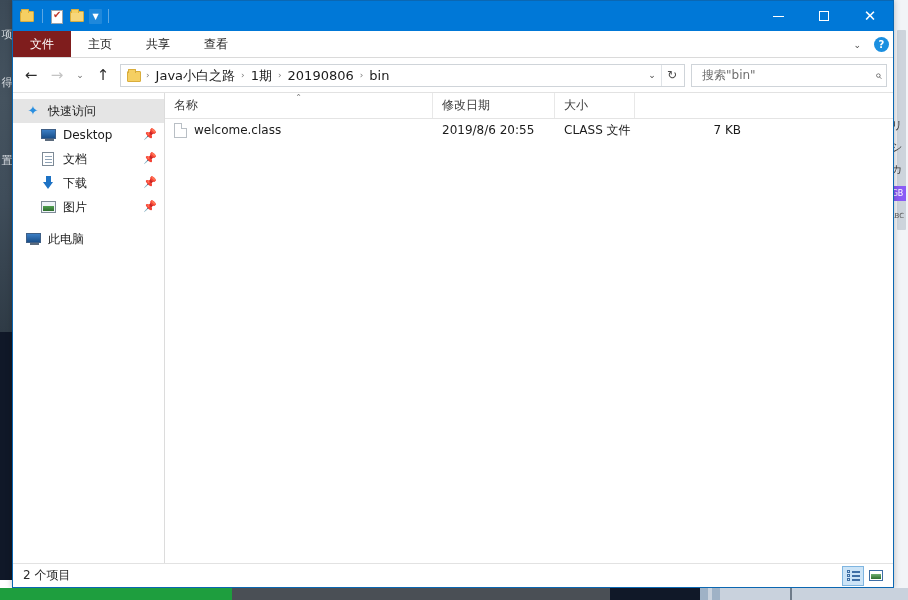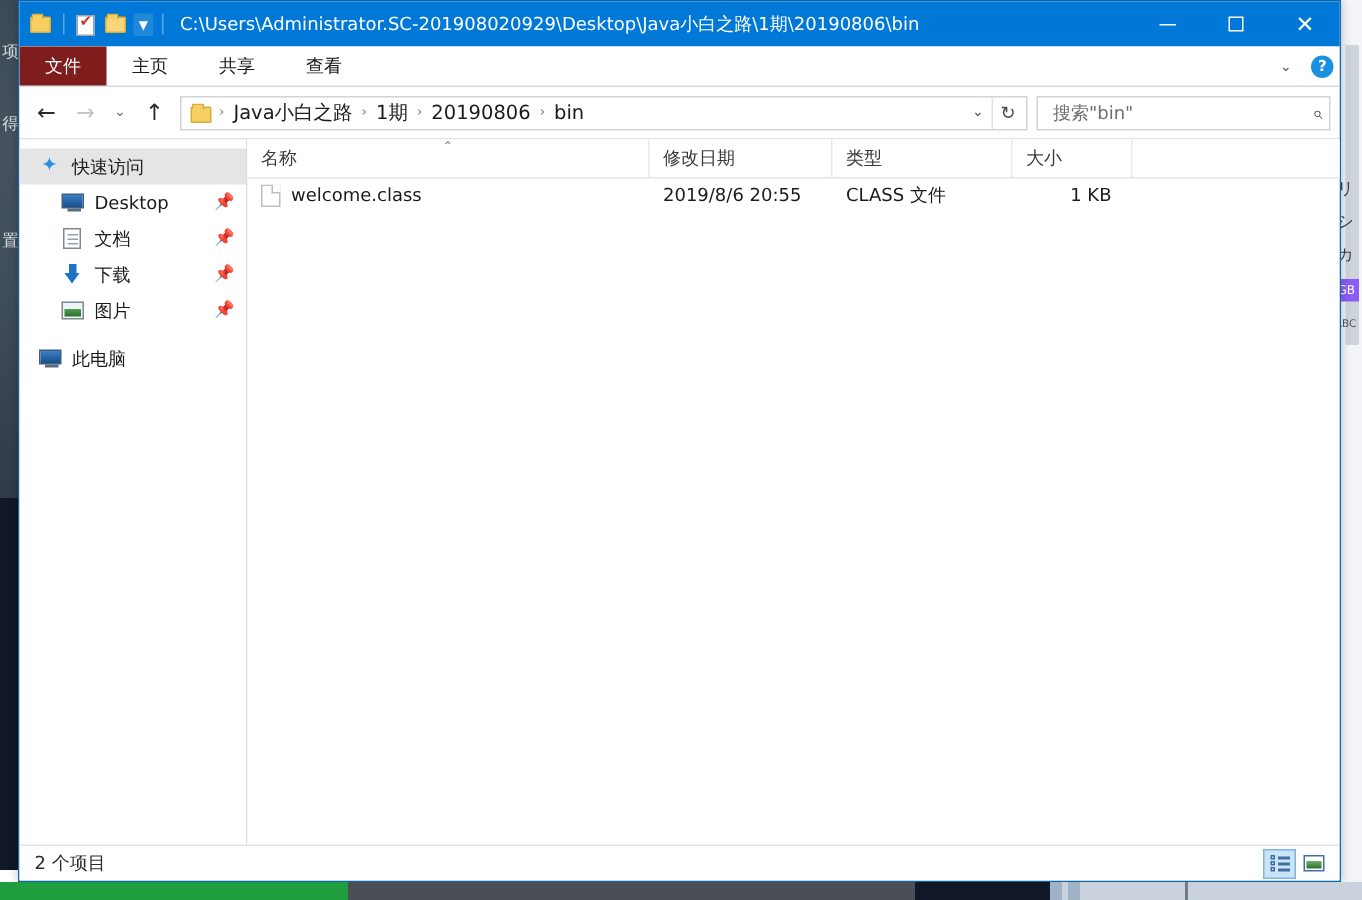--- a/index.html
+++ b/index.html
@@ -363,21 +363,20 @@
       <span class="qat-sep"></span>
       <span class="qat-ico">
           <span class="doc-check"></span>
         </span>
       <span class="qat-ico">
           <span class="folder-glyph open"></span>
         </span>
       <span class="qat-chev">▼</span>
       <span class="qat-sep"></span>
     </div>
-    <div id="title-text">C:\Users\Administrator.SC-201908020929\Desktop\Java小白之路\1期\20190806\bin</div>
     <div id="win-controls">
       <div class="win-btn">
           <span class="wc-min"></span>
         </div>
       <div class="win-btn">
           <span class="wc-max"></span>
         </div>
       <div class="win-btn close">
           <span class="wc-x">✕</span>
         </div>
@@ -474,37 +473,34 @@
 
     <div id="file-pane">
       <div id="col-headers">
         <div class="col c-name">
           <span class="sort-caret">⌃</span>
           <span>名称</span>
         </div>
         <div class="col c-date">
           <span>修改日期</span>
         </div>
-        <div class="col c-type">
-          <span>类型</span>
-        </div>
         <div class="col c-size">
           <span>大小</span>
         </div>
       </div>
 
       <div id="list-rows">
         <div class="frow">
           <div class="fc c-name">
             <span class="file-ico"></span>
             <span>welcome.class</span>
           </div>
           <div class="fc c-date">2019/8/6 20:55</div>
           <div class="fc c-type">CLASS 文件</div>
-          <div class="fc c-size">1 KB</div>
+          <div class="fc c-size">7 KB</div>
         </div>
       </div>
     </div>
   </div>
 
   <div id="status-bar">
     <span id="status-text">2 个项目</span>
     <div id="view-buttons">
       <div class="view-btn active">
         <span class="vb-details">

